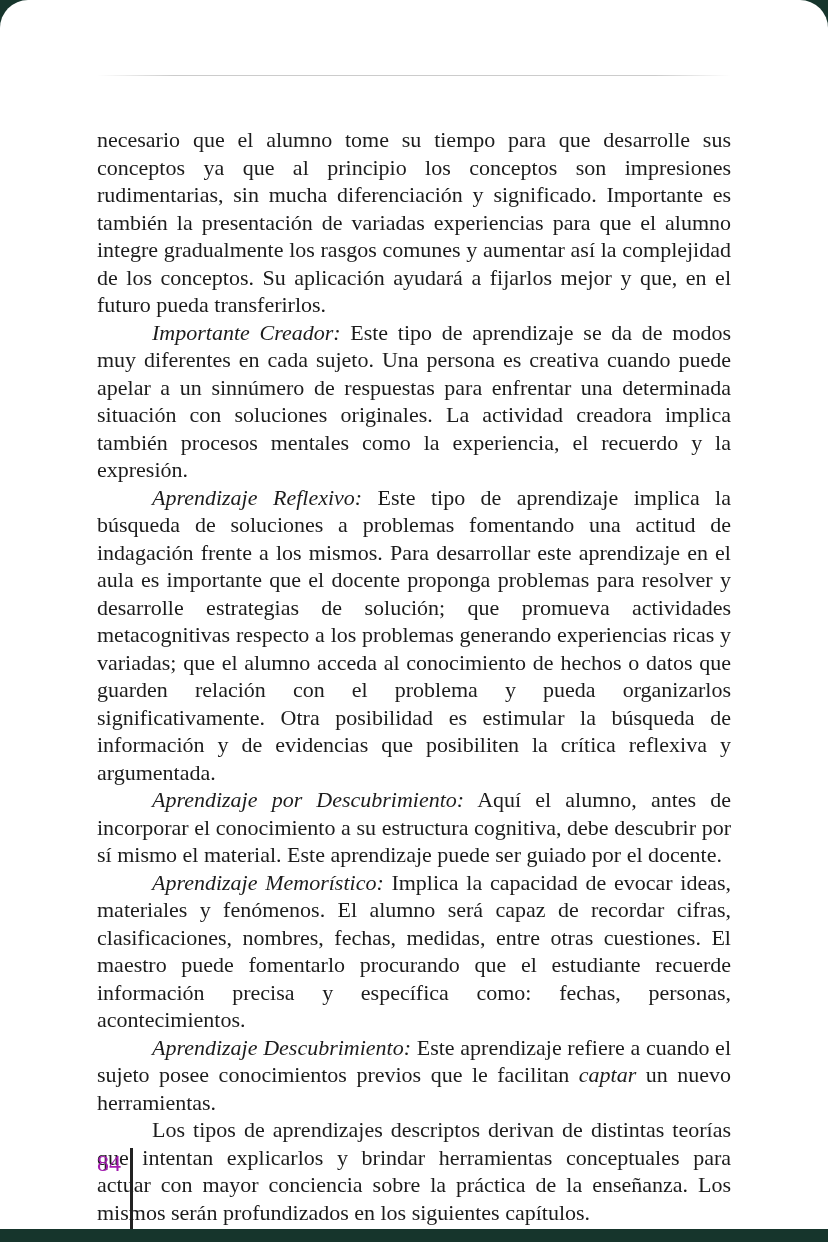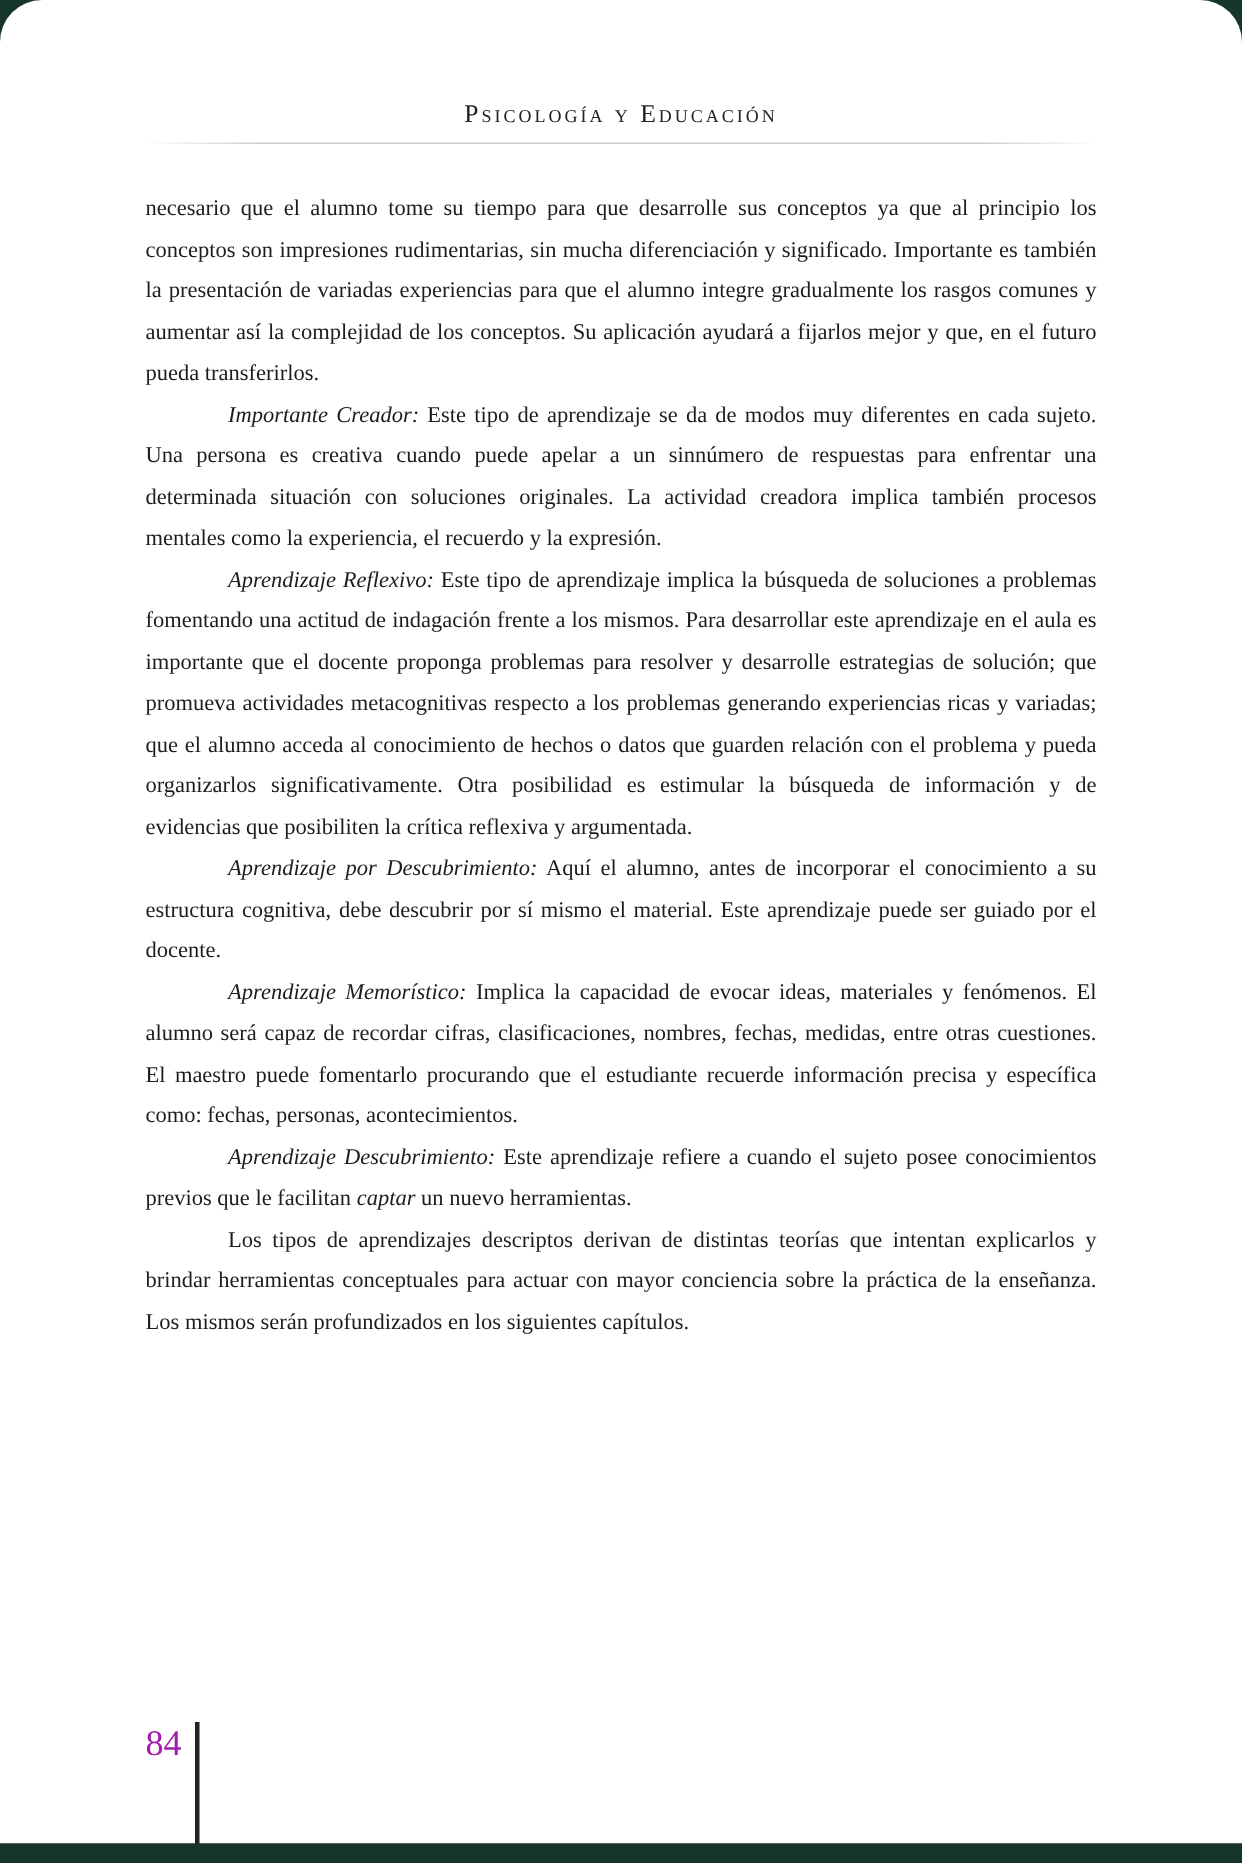--- a/index.html
+++ b/index.html
@@ -48,21 +48,21 @@
     margin-top: 9px;
     height: 1px;
     background: linear-gradient(to right, #ffffff, #cccccc 12%, #cccccc 88%, #ffffff);
   }
 
   .body-text {
     position: absolute;
     top: 126px;
     left: 97px;
     width: 634px;
-    font-size: 15px;
+    font-size: 22px;
     line-height: 27.5px;
     color: #1c1c1c;
     text-align: justify;
   }
 
   .body-text p {
     margin: 0;
     text-indent: 55px;
   }
 
@@ -98,21 +98,20 @@
   }
 </style>
 </head>
 <body>
 
 <div class="screen">
 
   <div class="page">
 
     <div class="page-header">
-      <div class="header-title">Psicología y Educación</div>
       <div class="header-rule"></div>
     </div>
 
     <div class="body-text">
 
       <p class="no-indent"><span>necesario que el alumno tome su tiempo para que desarrolle sus conceptos ya que al principio los conceptos son impresiones rudimentarias, sin mucha diferenciación y significado. Importante es también la presentación de variadas experiencias para que el alumno integre gradualmente los rasgos comunes y aumentar así la complejidad de los conceptos. Su aplicación ayudará a fijarlos mejor y que, en el futuro pueda transferirlos.</span></p>
 
       <p><em>Importante Creador:</em><span> Este tipo de aprendizaje se da de modos muy diferentes en cada sujeto. Una persona es creativa cuando puede apelar a un sinnúmero de respuestas para enfrentar una determinada situación con soluciones originales. La actividad creadora implica también procesos mentales como la experiencia, el recuerdo y la expresión.</span></p>
 
       <p><em>Aprendizaje Reflexivo:</em><span> Este tipo de aprendizaje implica la búsqueda de soluciones a problemas fomentando una actitud de indagación frente a los mismos. Para desarrollar este aprendizaje en el aula es importante que el docente proponga problemas para resolver y desarrolle estrategias de solución; que promueva actividades metacognitivas respecto a los problemas generando experiencias ricas y variadas; que el alumno acceda al conocimiento de hechos o datos que guarden relación con el problema y pueda organizarlos significativamente. Otra posibilidad es estimular la búsqueda de información y de evidencias que posibiliten la crítica reflexiva y argumentada.</span></p>

